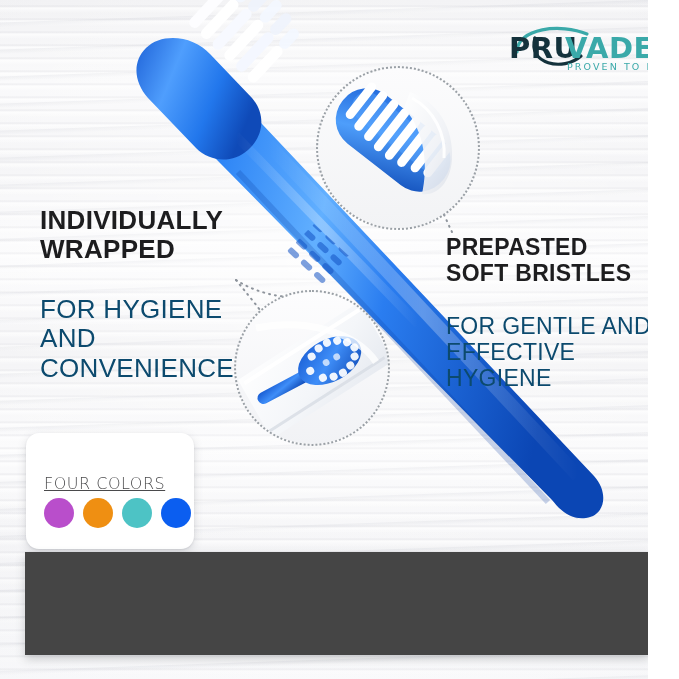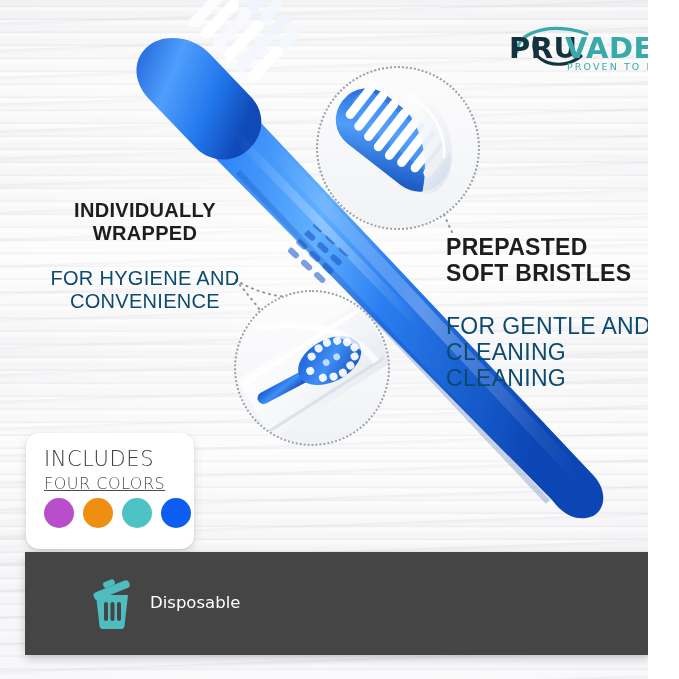--- a/index.html
+++ b/index.html
@@ -52,21 +52,21 @@
   #inset-bottom{left:236px;top:292px;width:152px;height:152px;}
   #inset-bottom-ring{left:234px;top:290px;width:156px;height:156px;}
 
   
   .leader{position:absolute;left:0;top:0;width:679px;height:679px;pointer-events:none;}
 
   
   .callout{position:absolute;line-height:1.14;white-space:pre-line;}
   .callout .bold{color:#1d1d1f;font-weight:700;letter-spacing:.3px;}
   .callout .light{color:#0c4a6e;font-weight:400;letter-spacing:.3px;}
-  #callout-left{left:40px;top:176px;width:210px;text-align:center;font-size:20px;}
+  #callout-left{left:40px;top:176px;width:210px;text-align:left;font-size:26px;}
   #callout-right{left:446px;top:208px;width:230px;text-align:left;font-size:23px;}
 
   
   #includes-card{position:absolute;left:26px;top:433px;width:168px;height:116px;
     background:#ffffff;border-radius:13px;
     box-shadow:0 3px 10px rgba(90,95,105,.20),0 1px 2px rgba(90,95,105,.14);}
   #includes-title{position:absolute;left:18px;top:14px;font-size:21px;color:#3a3a3c;
     font-weight:300;letter-spacing:.6px;font-family:"DejaVu Sans",sans-serif;}
   #includes-sub{position:absolute;left:18px;top:41px;font-size:16px;color:#4a4a4c;
     font-weight:300;letter-spacing:.5px;font-family:"DejaVu Sans",sans-serif;text-decoration:underline;}
@@ -297,51 +297,33 @@
     <div class="bold">INDIVIDUALLY
 WRAPPED</div>
     <div class="light">FOR HYGIENE AND
 CONVENIENCE</div>
   </div>
 
   <div class="callout" id="callout-right">
     <div class="bold">PREPASTED
 SOFT BRISTLES</div>
     <div class="light">FOR GENTLE AND
-CLEANING CLEANING</div>
+EFFECTIVE HYGIENE</div>
   </div>
 
   <div id="includes-card">
-    <div id="includes-title">INCLUDES</div>
     <div id="includes-sub">FOUR COLORS</div>
     <div class="swatches">
       <span class="swatch" id="sw0" style="background: rgb(185, 78, 203);"></span>
       <span class="swatch" id="sw1" style="background: rgb(239, 143, 18);"></span>
       <span class="swatch" id="sw2" style="background: rgb(77, 195, 197);"></span>
       <span class="swatch" id="sw3" style="background: rgb(11, 94, 240);"></span>
     </div>
   </div>
 
   <div id="feature-bar">
 
 
-    <div class="feature" id="feature-1">
-      <span class="f-icon">
-        <svg width="50" height="50" viewBox="0 0 50 50">
-          <g fill="#4fbcc0">
-            <path d="M9 16 L41 16 L37.5 47 C37.3 48.7 36 50 34.3 50 L15.7 50 C14 50 12.7 48.7 12.5 47 Z"></path>
-            <rect x="17" y="23" width="4" height="19" rx="2" fill="#454545"></rect>
-            <rect x="23.5" y="23" width="4" height="19" rx="2" fill="#454545"></rect>
-            <rect x="30" y="23" width="4" height="19" rx="2" fill="#454545"></rect>
-            <g transform="rotate(-22 25 12)">
-              <rect x="6" y="7" width="38" height="8" rx="3.5"></rect>
-              <rect x="19" y="1" width="12" height="6" rx="2.6"></rect>
-            </g>
-          </g>
-        </svg>
-      </span>
-      <span class="f-label">Disposable</span>
-    </div>
 
 
   </div>
 
 </div>
 
 </body></html>

